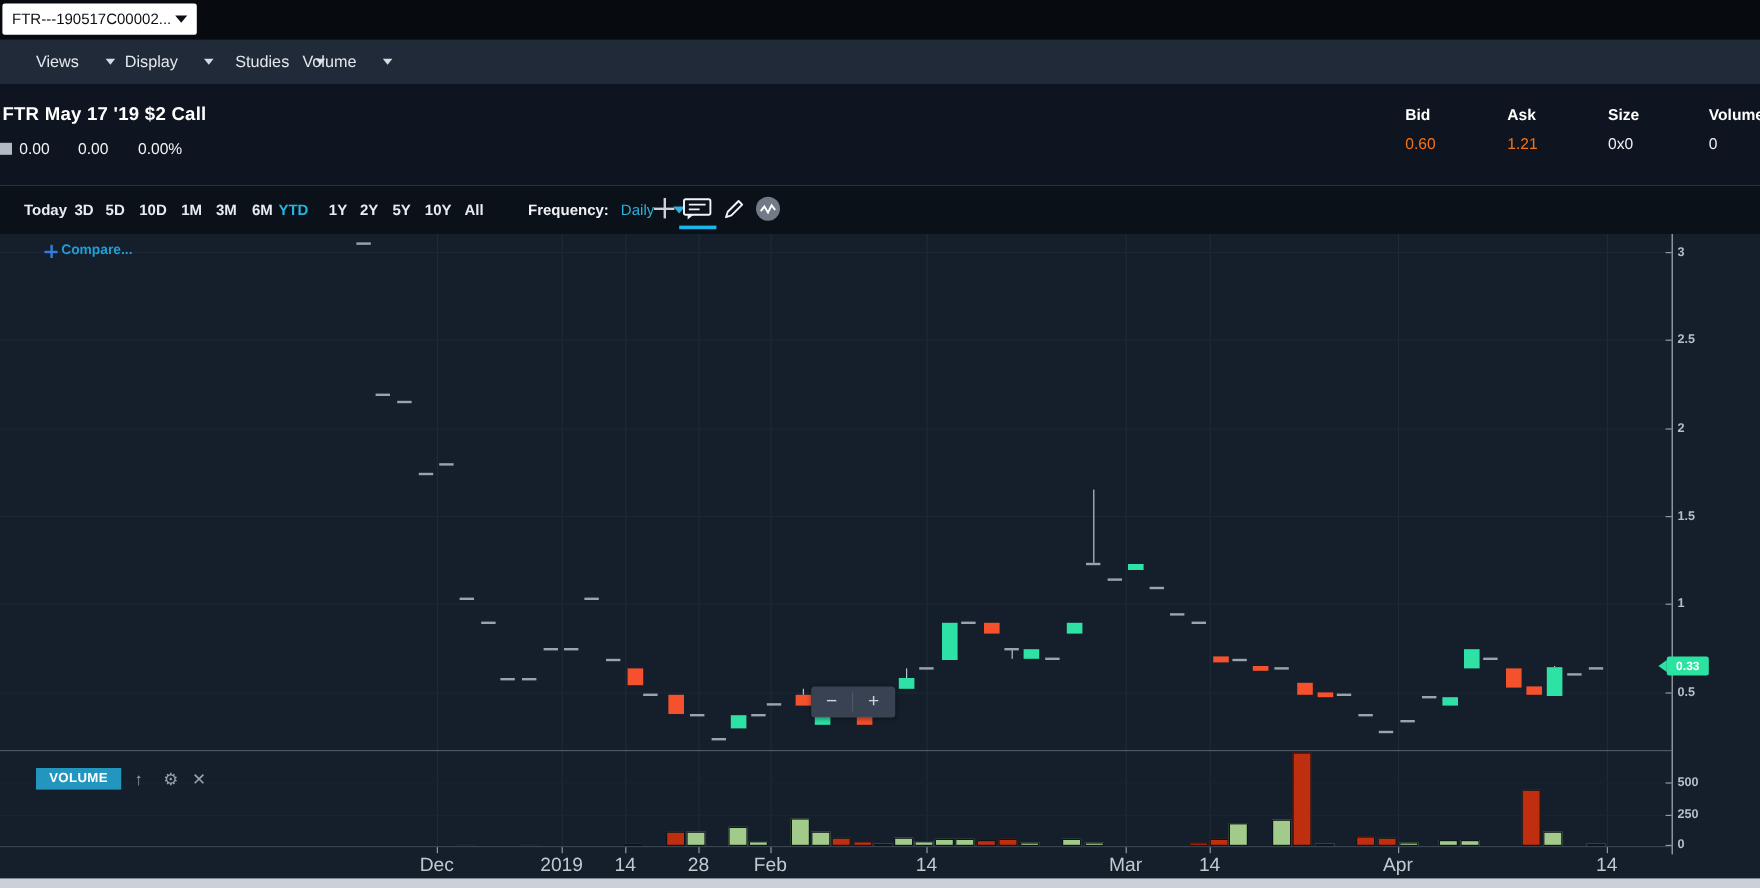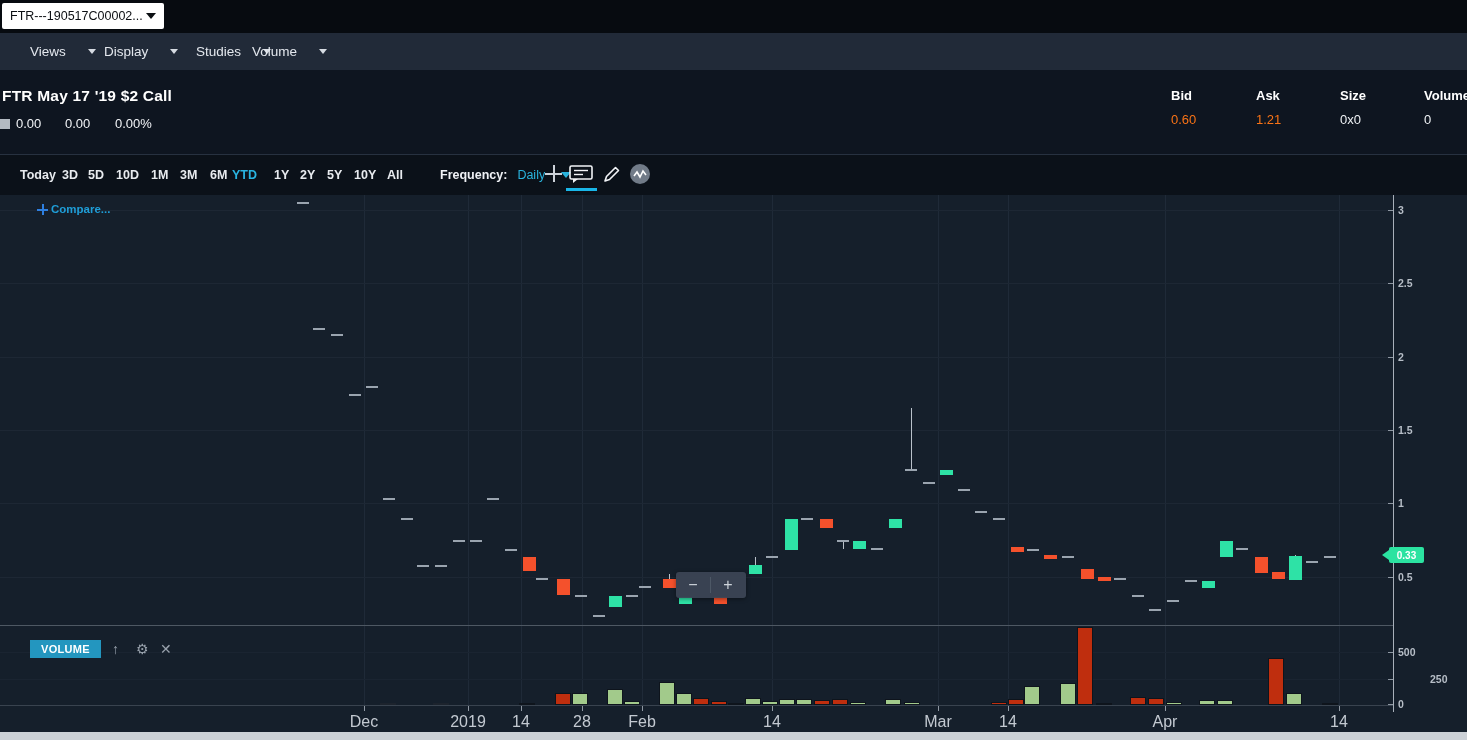--- a/index.html
+++ b/index.html
@@ -310,21 +310,21 @@
     <div class="ax-lbl" style="left: 1398px; top: 350.6px;">2</div>
     <div class="ax-tick" style="left: 1388px; top: 429.9px; width: 5px; height: 1px;"></div>
     <div class="ax-lbl" style="left: 1398px; top: 423.9px;">1.5</div>
     <div class="ax-tick" style="left: 1388px; top: 503.2px; width: 5px; height: 1px;"></div>
     <div class="ax-lbl" style="left: 1398px; top: 497.2px;">1</div>
     <div class="ax-tick" style="left: 1388px; top: 576.5px; width: 5px; height: 1px;"></div>
     <div class="ax-lbl" style="left: 1398px; top: 570.5px;">0.5</div>
     <div class="ax-tick" style="left: 1388px; top: 652px; width: 5px; height: 1px;"></div>
     <div class="ax-lbl" style="left: 1398px; top: 646px;">500</div>
     <div class="ax-tick" style="left: 1388px; top: 679px; width: 5px; height: 1px;"></div>
-    <div class="ax-lbl" style="left: 1430px; top: 673px;">250</div>
+    <div class="ax-lbl" style="left: 1398px; top: 673px;">250</div>
     <div class="ax-tick" style="left: 1388px; top: 704px; width: 5px; height: 1px;"></div>
     <div class="ax-lbl" style="left: 1398px; top: 698px;">0</div>
     <div class="ax-tick" style="left: 364px; top: 705px; width: 1px; height: 6px;"></div>
     <div class="dt-lbl" style="left: 342px; top: 713px;">Dec</div>
     <div class="ax-tick" style="left: 468px; top: 705px; width: 1px; height: 6px;"></div>
     <div class="dt-lbl" style="left: 446px; top: 713px;">2019</div>
     <div class="ax-tick" style="left: 521px; top: 705px; width: 1px; height: 6px;"></div>
     <div class="dt-lbl" style="left: 499px; top: 713px;">14</div>
     <div class="ax-tick" style="left: 582px; top: 705px; width: 1px; height: 6px;"></div>
     <div class="dt-lbl" style="left: 560px; top: 713px;">28</div>

